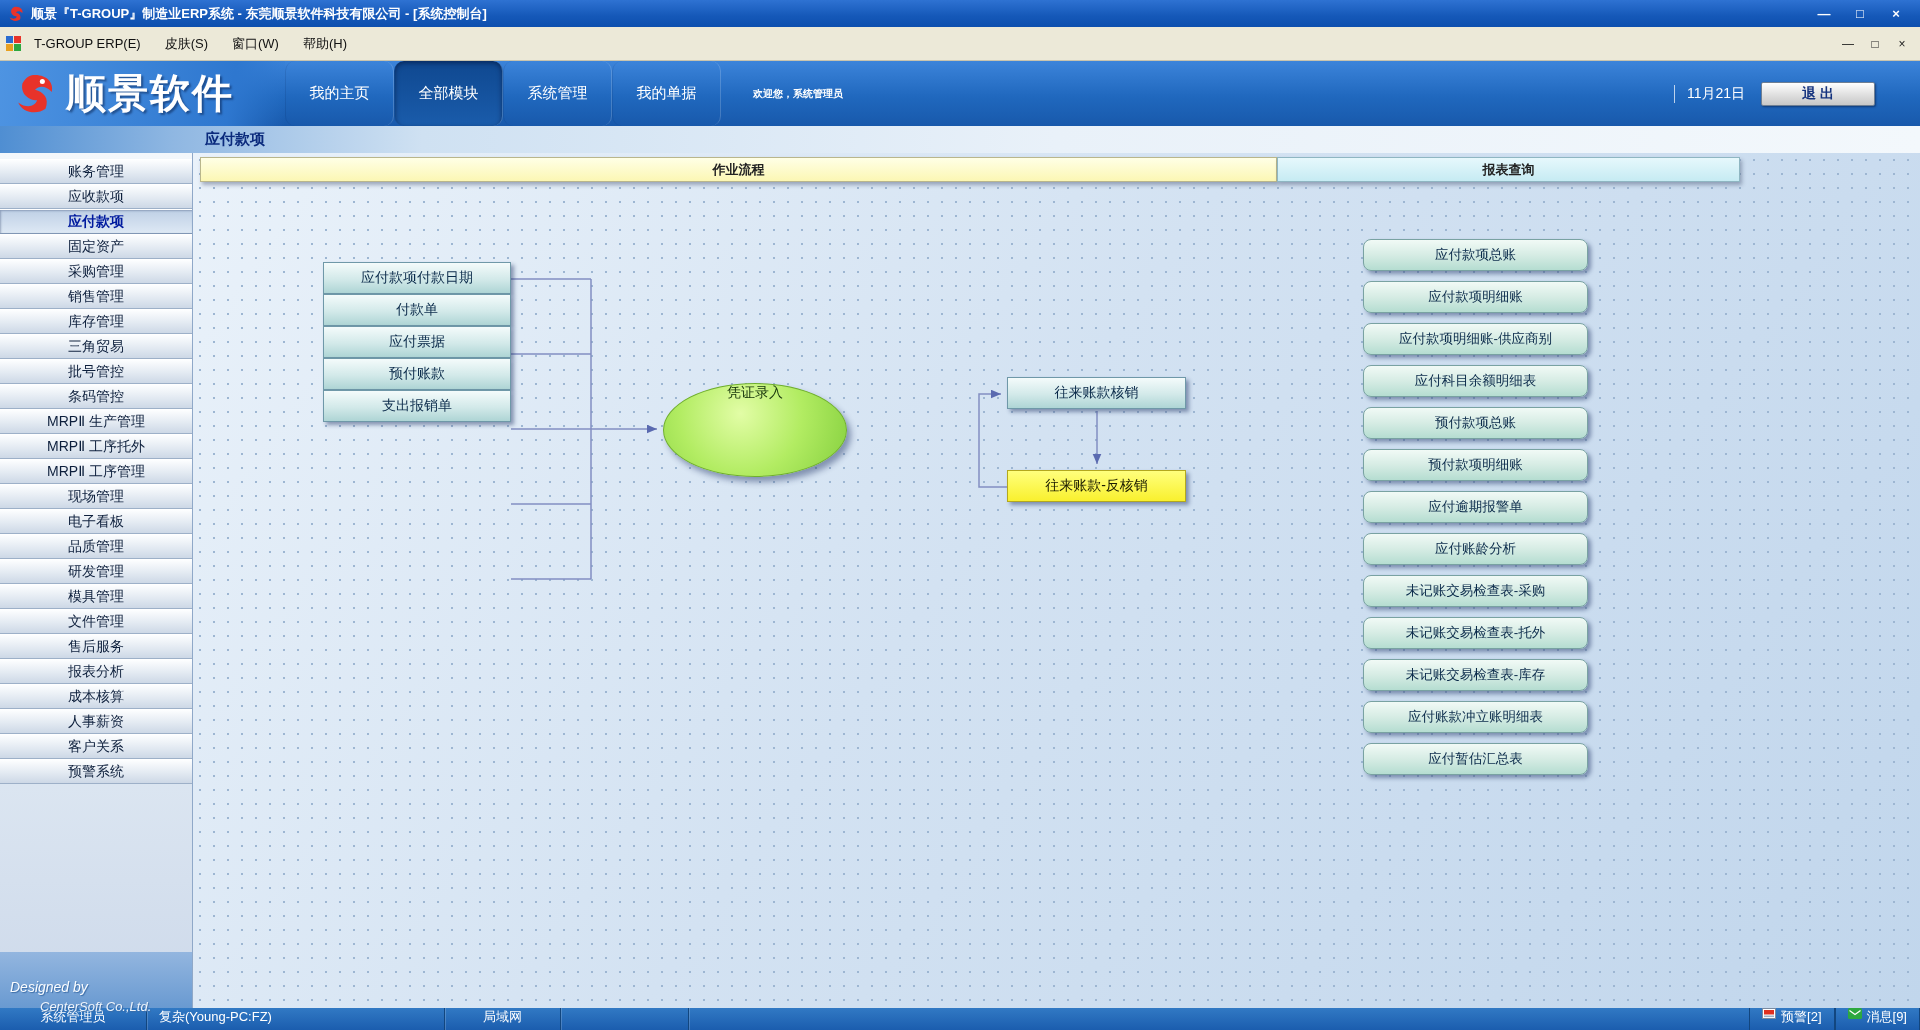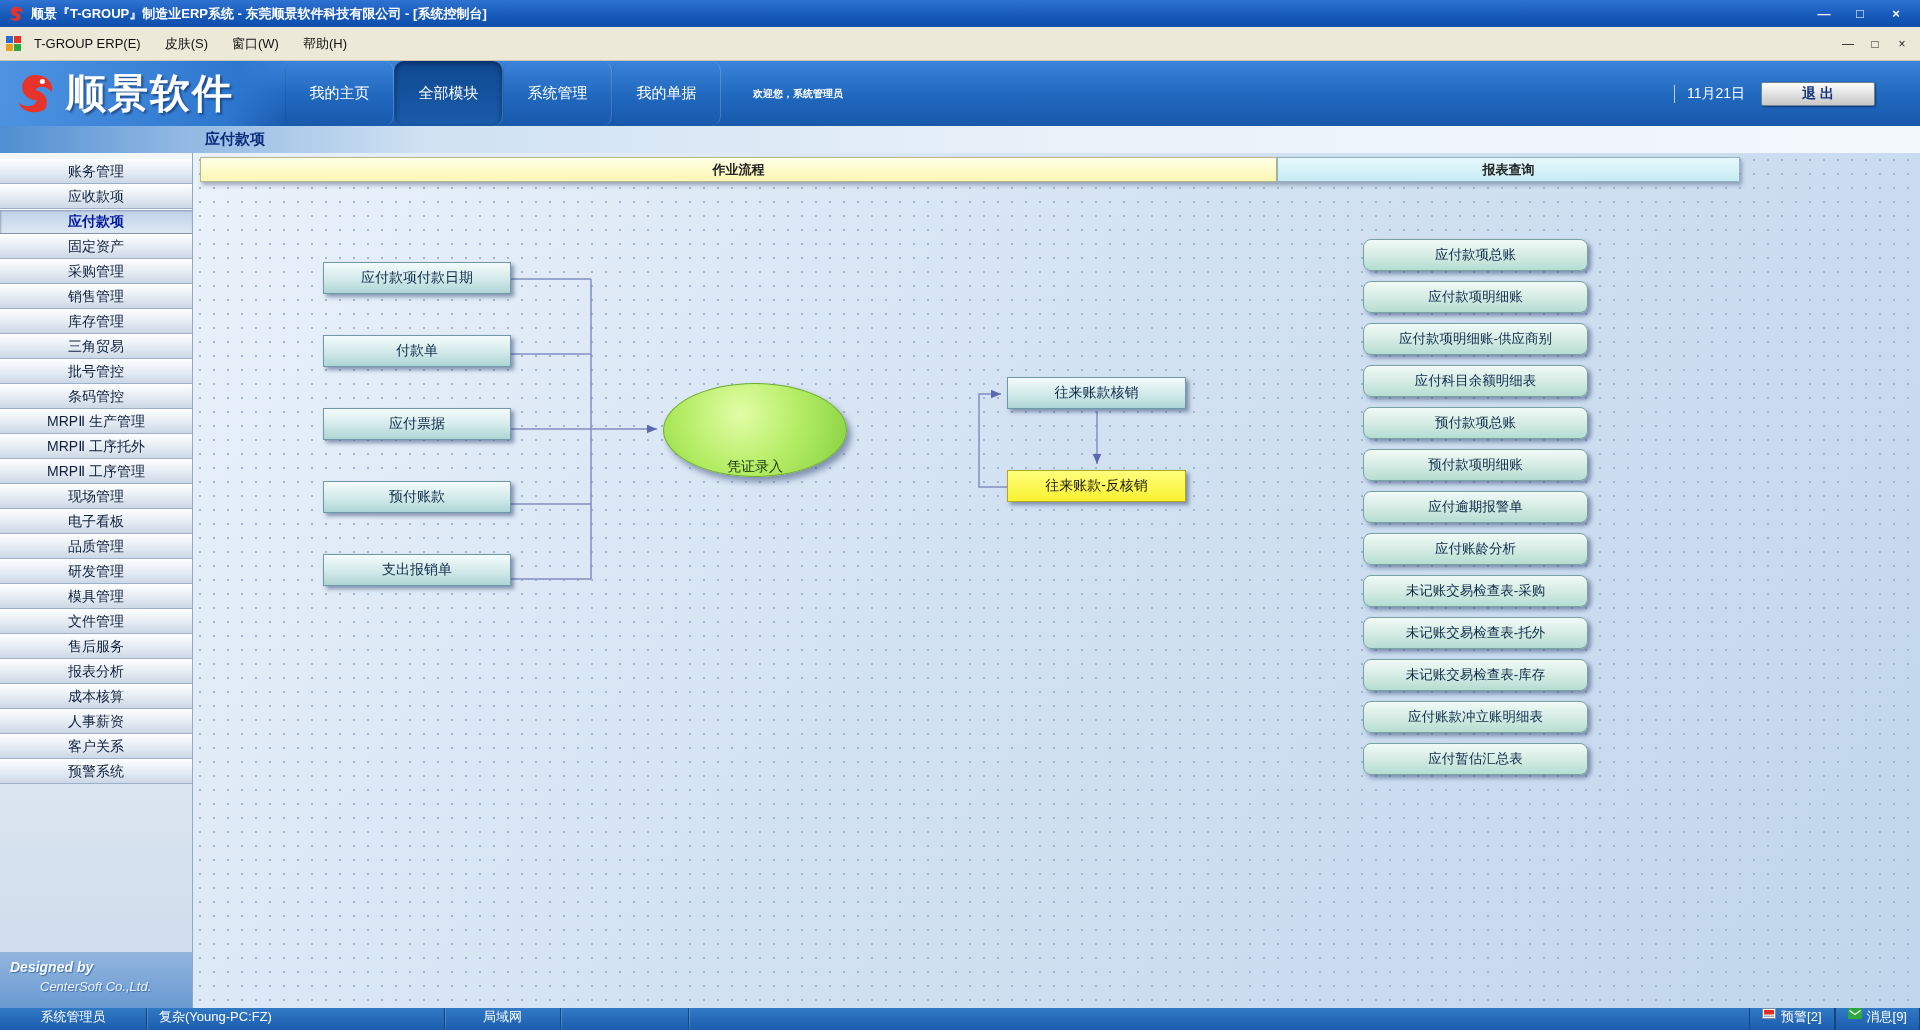--- a/index.html
+++ b/index.html
@@ -50,44 +50,44 @@
   .sidebar { width:193px; flex:none; position:relative; border-right:1px solid #8fa8c8;
     background:linear-gradient(180deg,#f3f7fb 0%,#dde7f2 70%,#cdd9ea 100%); }
   .side-list { padding-top:6px; }
   .side-item { height:25px; border-top:1px solid #ffffff; border-bottom:1px solid #9db0c8;
     background:linear-gradient(180deg,#fdfeff 0%,#e3eaf2 55%,#cdd8e6 100%);
     display:flex; align-items:center; justify-content:center; font-size:14px; color:#0d1f3c; cursor:pointer; }
   .side-item.active { background:linear-gradient(180deg,#bfd0e6 0%,#dde8f4 100%); font-weight:bold; color:#001a9e;
     border-bottom:1px solid #8096b4; box-shadow:inset 1px 1px 2px rgba(40,60,100,.35); }
   .side-footer { position:absolute; left:0; right:0; bottom:0; height:56px; padding:7px 10px 0 10px;
     background:linear-gradient(180deg,#93b6df 0%,#699ad1 100%); }
-  .side-footer .designed { font-style:italic; font-weight:bold; font-size:14px; color:#fbfdff; text-shadow:1px 1px 1px #3c6ca6; }
+  .side-footer .designed { font-style:italic; font-weight:normal; font-size:14px; color:#fbfdff; text-shadow:1px 1px 1px #3c6ca6;margin-top:20px; }
   .side-footer .company { margin:4px 0 0 30px; font-style:italic; font-size:13px; color:#eef4fb; text-shadow:1px 1px 1px #3c6ca6; }
 
   
   .main { flex:1; position:relative; overflow:hidden;
     background-image:radial-gradient(circle,#9db6d2 1px, rgba(0,0,0,0) 1.3px),
                      linear-gradient(125deg,#eaf2fa 0%,#d3e2f2 45%,#c1d6ec 100%);
     background-size:14px 14px, 100% 100%; }
   .section-hdr { position:absolute; top:4px; height:25px; display:flex; align-items:center; justify-content:center;
     font-size:13px; font-weight:bold; color:#222; box-shadow:2px 3px 4px rgba(70,85,115,.45); }
   .hdr-flow { left:7px; width:1077px; background:linear-gradient(180deg,#ffffe6,#fcf7b4); border:1px solid #b9b68c; }
   .hdr-report { left:1084px; width:463px; background:linear-gradient(180deg,#e6f8fc,#c6ebf3); border:1px solid #8fb6c2; }
 
   .connectors { position:absolute; left:0; top:0; pointer-events:none; }
 
-  .flow-sources { position:absolute; left:130px; top:109px; width:188px; display:flex; flex-direction:column; gap:41px; }
+  .flow-sources { position:absolute; left:130px; top:109px; width:188px; display:flex; flex-direction:column; }
   .flow-box { height:32px; border:1px solid #6f98a8; display:flex; align-items:center; justify-content:center;
     background:linear-gradient(180deg,#f4fbfb 0%,#d2e9e9 55%,#aed5d5 100%);
     box-shadow:3px 3px 4px rgba(25,45,95,.45); font-size:14px; color:#0a2a4a; cursor:pointer; }
 
   .flow-ellipse { position:absolute; left:470px; top:230px; width:184px; height:94px; border-radius:50%;
     background:radial-gradient(circle at 42% 32%, #e2fda6 0%, #b2ec62 50%, #84cf3e 100%);
     border:1px solid #6fae2e; box-shadow:4px 5px 6px rgba(25,45,95,.45);
-    display:flex; align-items:flex-end; justify-content:center; font-size:14px; color:#15330a; cursor:pointer; }
+    display:flex; align-items:flex-start; justify-content:center; font-size:14px; color:#15330a; cursor:pointer; }
 
   .flow-reconcile { position:absolute; left:814px; top:224px; width:179px; height:32px; }
   .flow-reverse { position:absolute; left:814px; top:317px; width:179px; height:32px;
     background:linear-gradient(180deg,#ffff7d 0%,#f9f02e 100%); border:1px solid #b3a81e; color:#1a1a00; }
 
   .report-col { position:absolute; left:1170px; top:86px; width:225px; display:flex; flex-direction:column; gap:10px; }
   .report-btn { height:32px; border:1px solid #79a2a2; border-radius:8px; display:flex; align-items:center; justify-content:center;
     background:linear-gradient(180deg,#f1faf6 0%,#d6ece4 50%,#b5ddd1 100%);
     box-shadow:3px 3px 4px rgba(25,45,95,.45); font-size:13.5px; color:#0a2a4a; cursor:pointer; }
 

